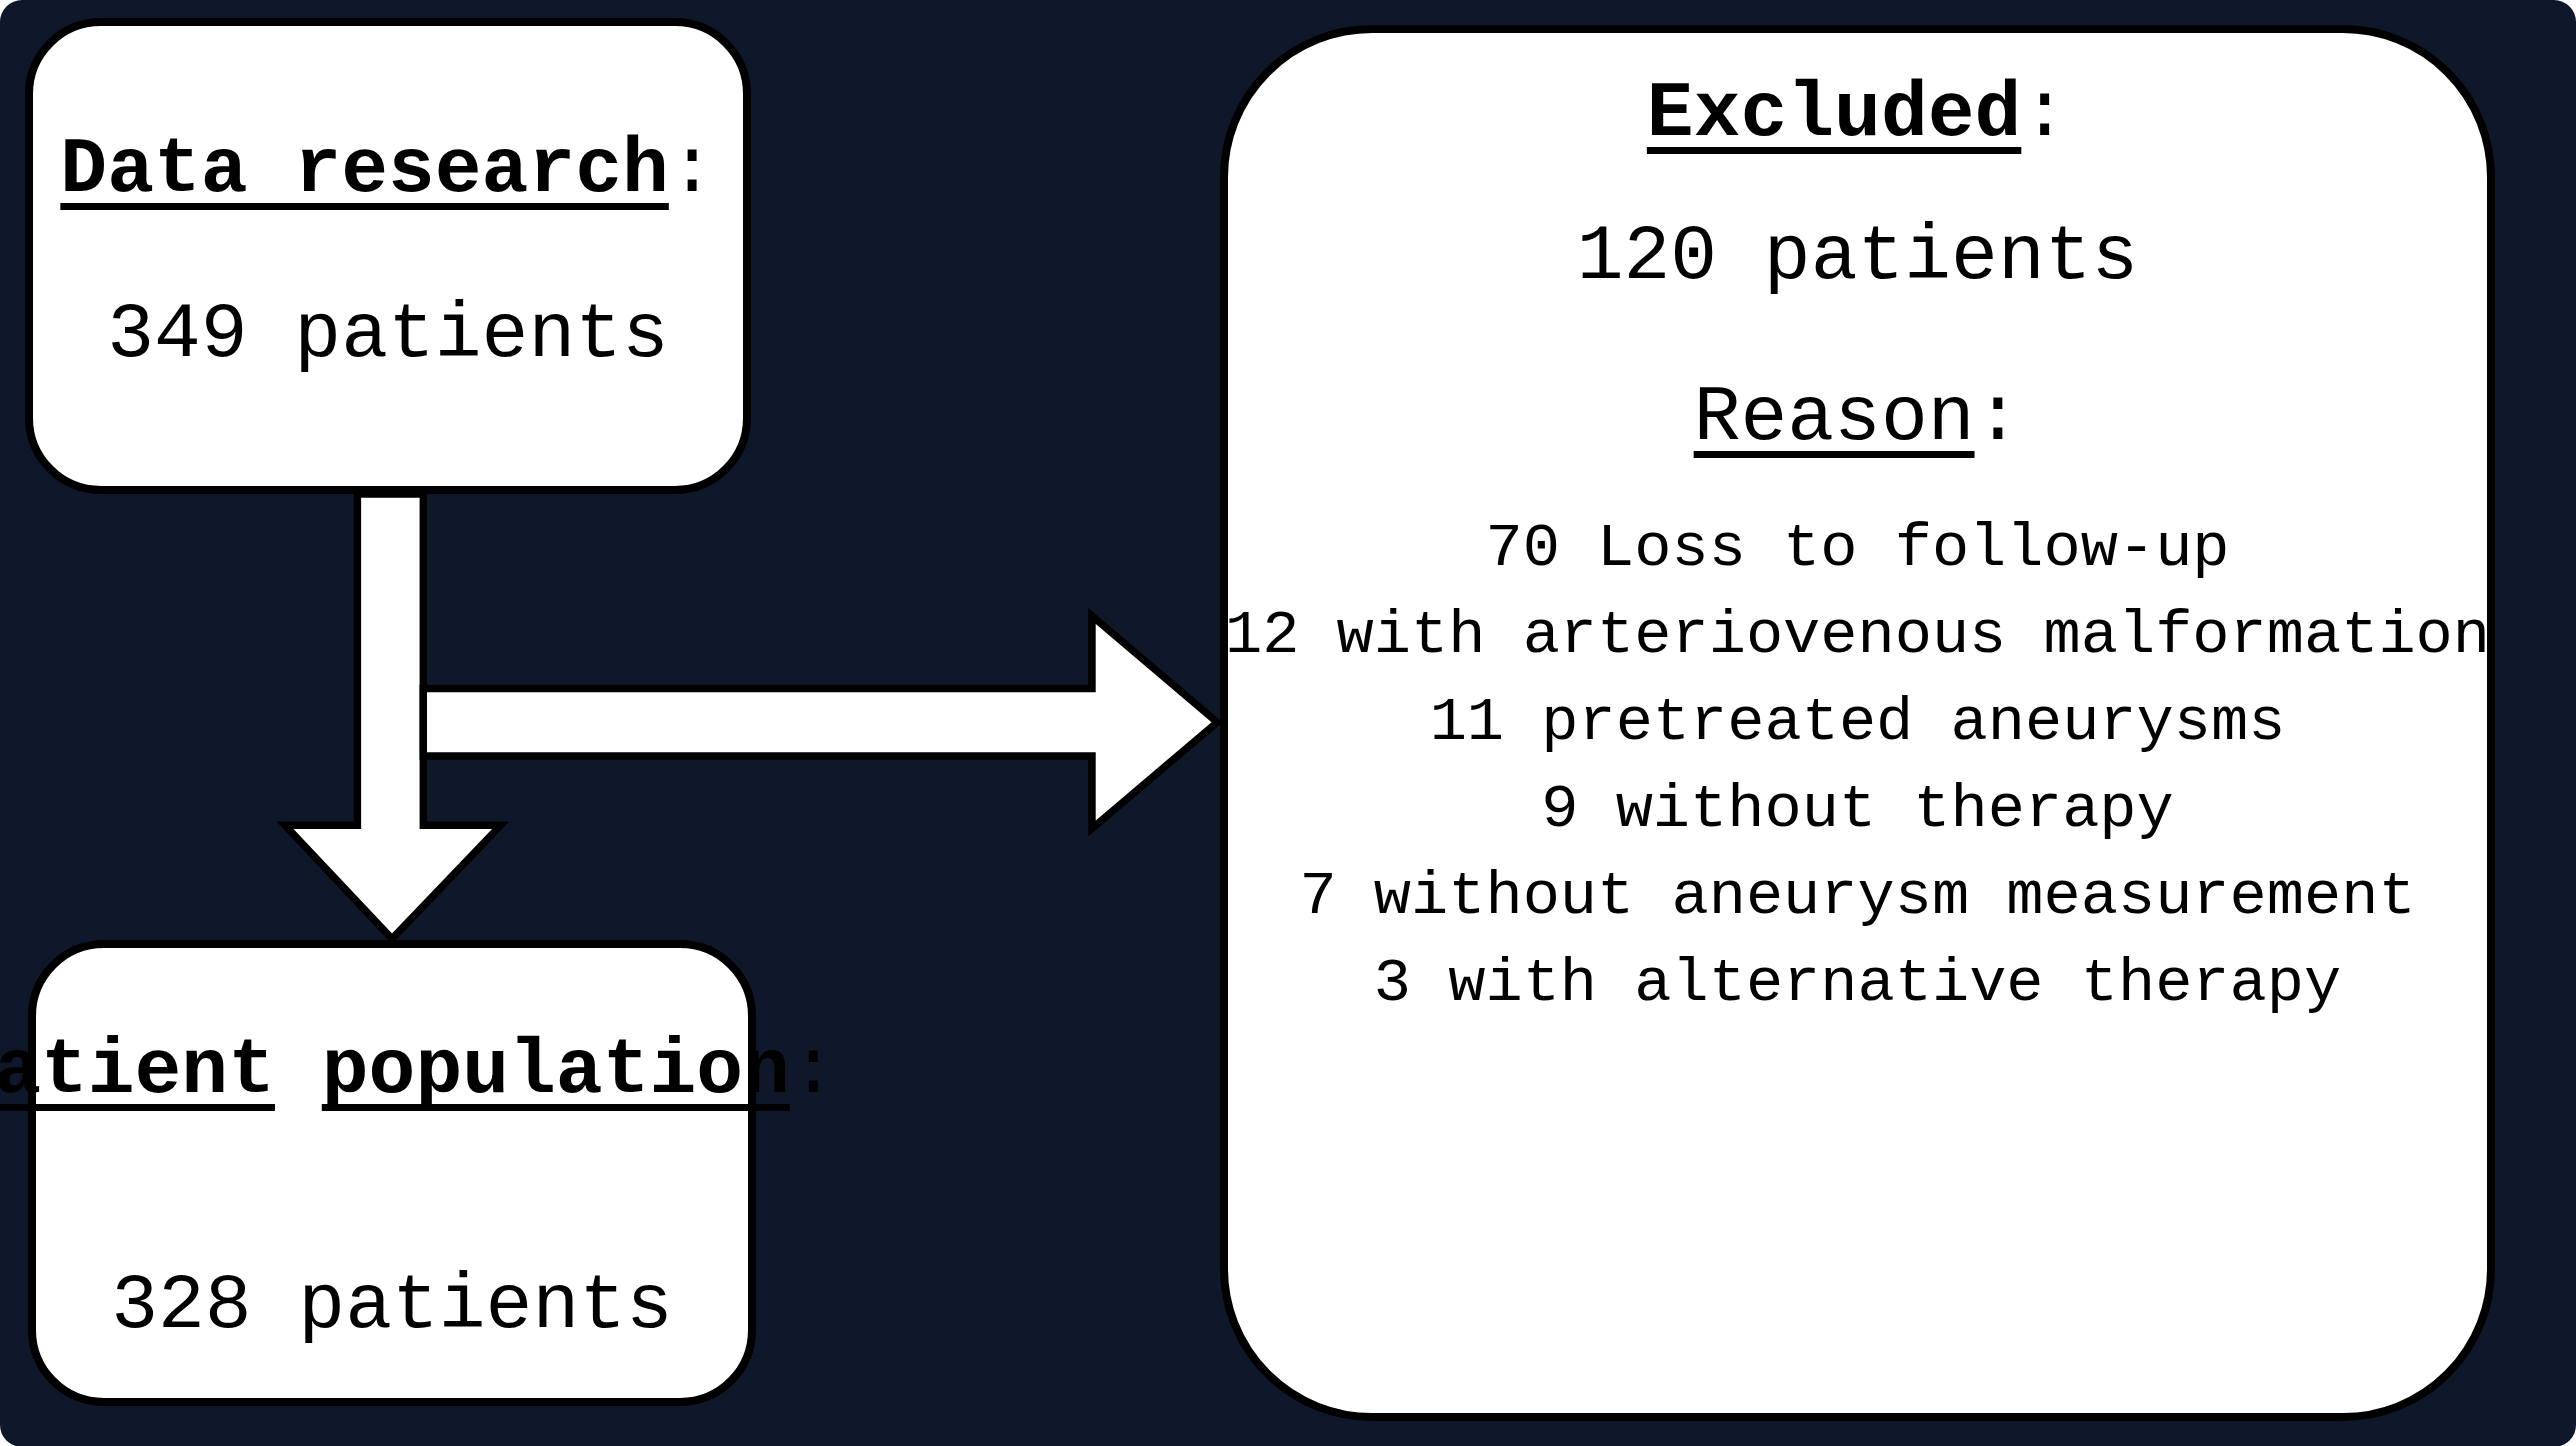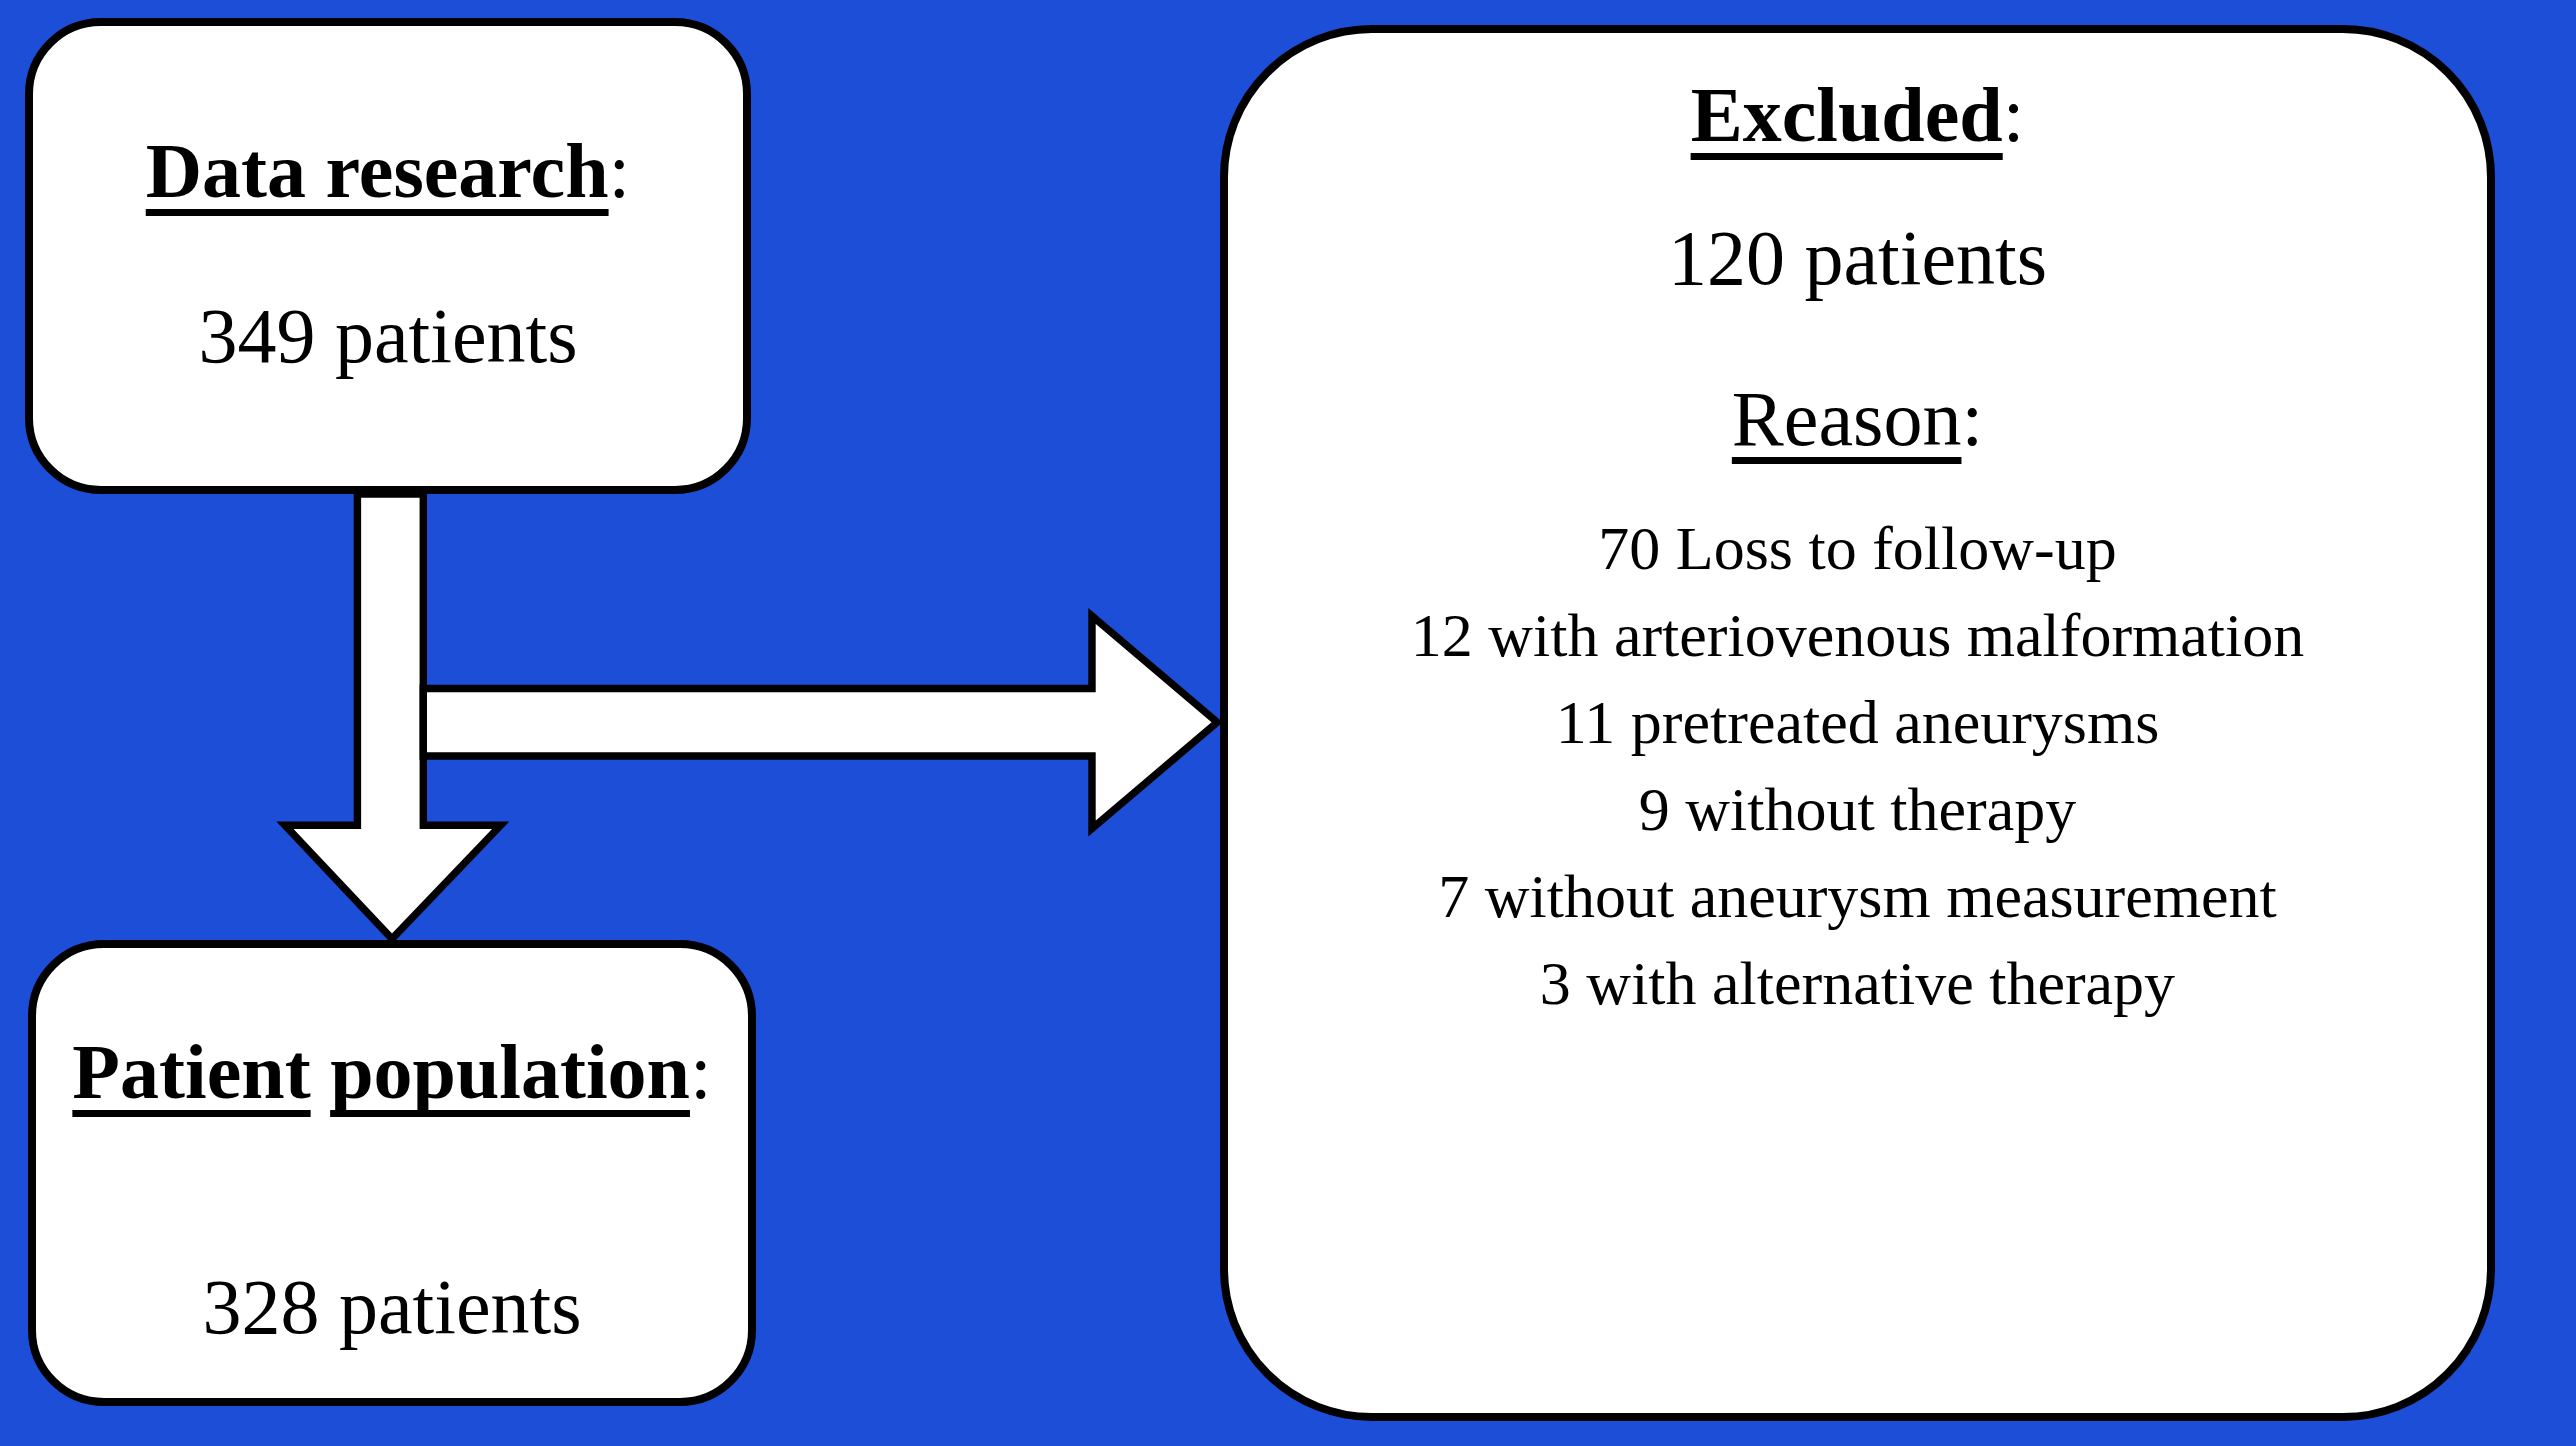--- a/index.html
+++ b/index.html
@@ -1,23 +1,24 @@
 <!DOCTYPE html>
 <html style="font-size:13px"><head>
 <meta charset="utf-8">
 <style>
   html, body { margin: 0; padding: 0; background: #ffffff; }
   #canvas {
     position: relative;
     width: 2576px;
     height: 1447px;
-    background: #1d4ed8;
-    font-family: Liberation Serif, serif;
+    background: #0f172a;
+    font-family: Liberation Mono, monospace;
     color: #000000;
     overflow: hidden;
+    border-radius: 22px;
   }
   #arrow-layer {
     position: absolute;
     left: 0; top: 0;
     width: 2576px; height: 1447px;
   }
   .flowbox {
     position: absolute;
     box-sizing: border-box;
     background: #ffffff;

